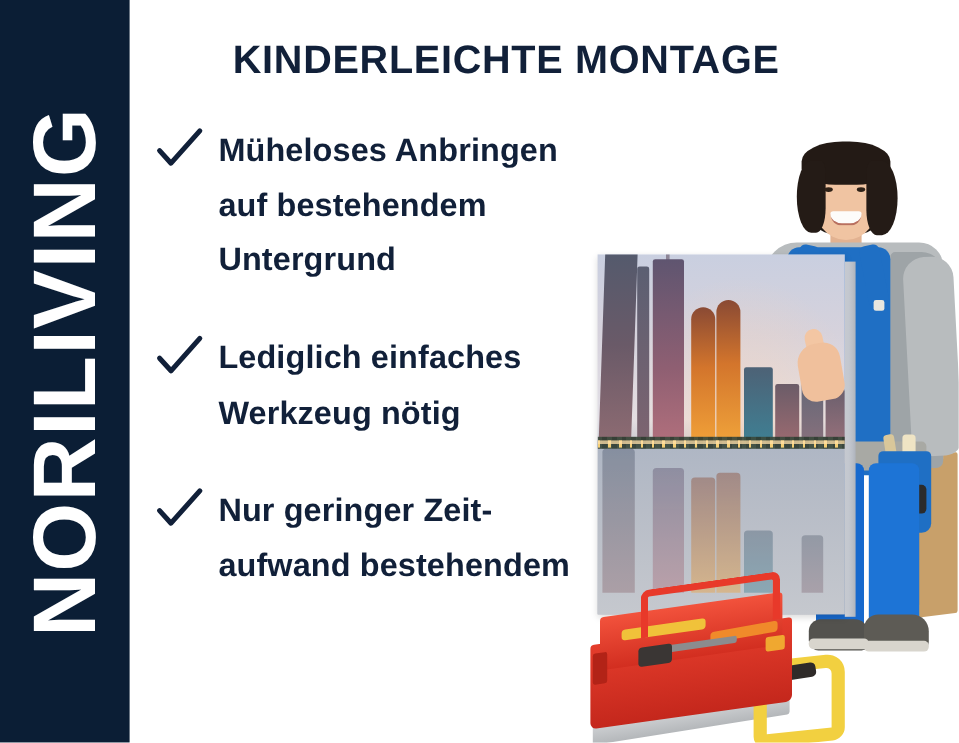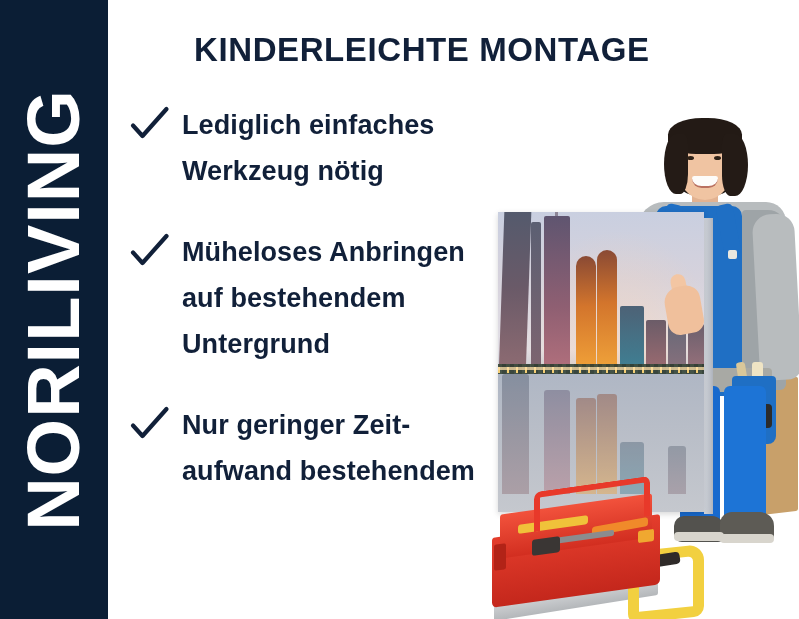--- a/index.html
+++ b/index.html
@@ -422,30 +422,30 @@
     <div id="headline">KINDERLEICHTE MONTAGE</div>
 
     <div id="benefits-list">
 
       <div class="benefit-item">
         <span class="check-icon">
           <svg viewBox="0 0 40 36" width="40" height="36" aria-hidden="true">
             <path d="M3 19.5 L12.5 30 L36.5 3" fill="none" stroke="#112039" stroke-width="4.2" stroke-linecap="round" stroke-linejoin="round"></path>
           </svg>
         </span>
-        <span class="benefit-text">Lediglich einfaches Werkzeug nötig</span>
+        <span class="benefit-text">Müheloses Anbringen auf bestehendem Untergrund</span>
       </div>
 
       <div class="benefit-item">
         <span class="check-icon">
           <svg viewBox="0 0 40 36" width="40" height="36" aria-hidden="true">
             <path d="M3 19.5 L12.5 30 L36.5 3" fill="none" stroke="#112039" stroke-width="4.2" stroke-linecap="round" stroke-linejoin="round"></path>
           </svg>
         </span>
-        <span class="benefit-text">Müheloses Anbringen auf bestehendem Untergrund</span>
+        <span class="benefit-text">Lediglich einfaches Werkzeug nötig</span>
       </div>
 
       <div class="benefit-item">
         <span class="check-icon">
           <svg viewBox="0 0 40 36" width="40" height="36" aria-hidden="true">
             <path d="M3 19.5 L12.5 30 L36.5 3" fill="none" stroke="#112039" stroke-width="4.2" stroke-linecap="round" stroke-linejoin="round"></path>
           </svg>
         </span>
         <span class="benefit-text">Nur geringer Zeit-aufwand bestehendem</span>
       </div>

